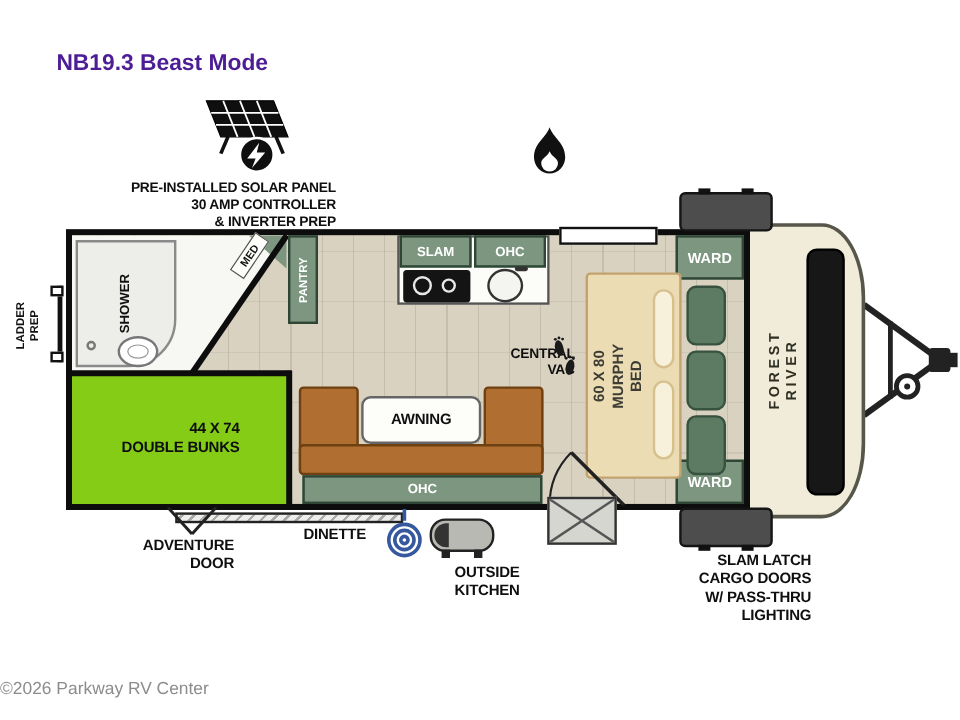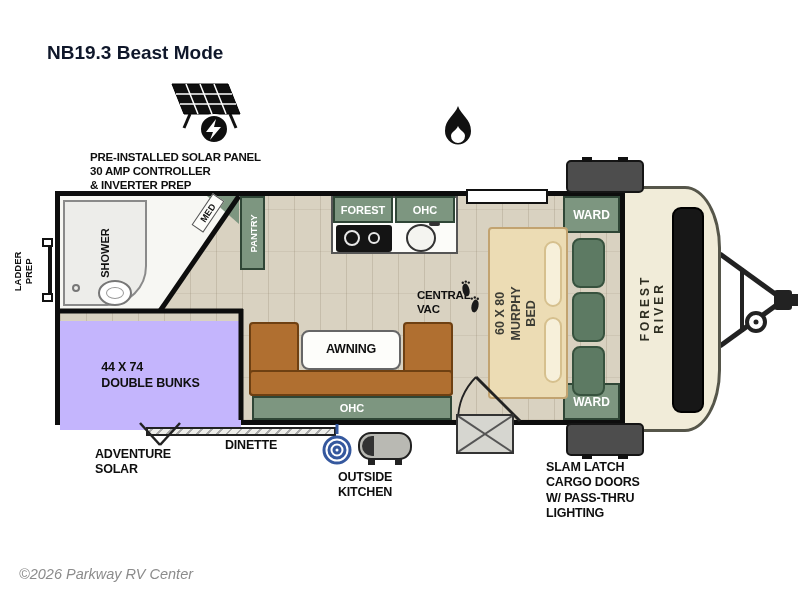--- a/index.html
+++ b/index.html
@@ -1,34 +1,34 @@
 <!DOCTYPE html>
 <html><head>
 <meta charset="utf-8">
 <style>
   *{box-sizing:border-box;margin:0;padding:0}
   body{background:#ffffff}
   .canvas{position:relative;width:800px;height:600px;background:#fff;
           font-family:"Liberation Sans",sans-serif;overflow:hidden}
   .abs{position:absolute}
-  .lbl{font-weight:bold;color:#0f0f0f;text-align:left;white-space:pre-line;
+  .lbl{font-weight:bold;color:#0f0f0f;text-align:right;white-space:pre-line;
        line-height:1.22;letter-spacing:-0.2px}
   .green{background:#7d9680;border:2px solid #2f4636;color:#fff;
          display:flex;align-items:center;justify-content:center;font-weight:bold}
   .vwrap{display:flex;align-items:center;justify-content:center}
   .vtext{transform:rotate(-90deg);white-space:pre-line;display:block;text-align:center}
   .brown{background:#b06f30;border:2px solid #6e4012;border-radius:4px}
   svg{display:block}
 </style>
 </head>
 <body>
 
 <div class="canvas">
 
-  <div class="abs" style="left:47px;top:42px;font-size:19px;font-weight:600;color:#0f172a">NB19.3 Beast Mode</div>
+  <div class="abs" style="left:47px;top:42px;font-size:19px;font-weight:600;color:#4c1d95">NB19.3 Beast Mode</div>
 
   <div class="abs" style="left:150px;top:80px;width:96px;height:68px">
     <svg width="96" height="68" viewBox="0 0 96 68">
       <line x1="40" y1="34" x2="34" y2="48" stroke="#111" stroke-width="3"></line>
       <line x1="80" y1="34" x2="86" y2="48" stroke="#111" stroke-width="3"></line>
       <polygon points="22,4 78,4 90,34 34,34" fill="#0f0f0f" stroke="#000"></polygon>
       <line x1="36" y1="4" x2="48" y2="34" stroke="#fff" stroke-width="1.5"></line>
       <line x1="50" y1="4" x2="62" y2="34" stroke="#fff" stroke-width="1.5"></line>
       <line x1="64" y1="4" x2="76" y2="34" stroke="#fff" stroke-width="1.5"></line>
       <line x1="26" y1="14" x2="82" y2="14" stroke="#fff" stroke-width="1.5"></line>
@@ -85,21 +85,21 @@
        border-radius:50%;z-index:5"></div>
   <div class="abs" style="left:98px;top:280px;width:34px;height:26px;background:#fff;
        border:2px solid #777;border-radius:50%;z-index:5">
     <div style="position:absolute;left:6px;top:5px;width:18px;height:12px;border:1.5px solid #999;border-radius:50%"></div>
   </div>
   <div class="abs vwrap" style="left:189px;top:206px;width:38px;height:14px;background:#fdfdfa;
        border:1.5px solid #555;transform:rotate(-56deg);z-index:5">
     <span style="font-size:9px;font-weight:bold;color:#111">MED</span>
   </div>
 
-  <div class="abs vwrap" style="left:60px;top:321px;width:181px;height:109px;background:#c4b5fd;z-index:3">
+  <div class="abs vwrap" style="left:60px;top:311px;width:181px;height:109px;background:#84cc16;z-index:3">
     <span class="lbl" style="font-size:12.5px">44 X 74
 DOUBLE BUNKS</span>
   </div>
 
   <div class="abs" style="left:55px;top:191px;width:570px;height:234px;z-index:4;pointer-events:none">
     <svg width="570" height="234" viewBox="0 0 570 234">
       <line x1="184" y1="5" x2="105" y2="120" stroke="#0d0d0d" stroke-width="5"></line>
       <line x1="5" y1="120" x2="188" y2="120" stroke="#0d0d0d" stroke-width="5"></line>
       <line x1="186" y1="118" x2="186" y2="229" stroke="#0d0d0d" stroke-width="5"></line>
     </svg>
@@ -112,21 +112,21 @@
     <span class="vtext" style="font-size:9.5px;font-weight:bold;color:#111;line-height:1.2">LADDER
 PREP</span>
   </div>
 
   <div class="abs green vwrap" style="left:240px;top:196px;width:25px;height:74px;z-index:5">
     <span class="vtext" style="font-size:9.5px">PANTRY</span>
   </div>
   <div class="abs" style="left:331px;top:196px;width:127px;height:58px;background:#fcfcf9;
        border:2px solid #555;z-index:5"></div>
   <div class="abs green" style="left:333px;top:196px;width:60px;height:27px;font-size:11px;z-index:6">
-    <span>FOREST</span>
+    <span>SLAM</span>
   </div>
   <div class="abs green" style="left:395px;top:196px;width:60px;height:27px;font-size:11px;z-index:6">
     <span>OHC</span>
   </div>
   <div class="abs" style="left:336px;top:225px;width:56px;height:27px;background:#141414;
        border-radius:3px;z-index:6">
     <div style="position:absolute;left:8px;top:5px;width:16px;height:16px;border:2px solid #e8e8e8;border-radius:50%"></div>
     <div style="position:absolute;left:32px;top:7px;width:12px;height:12px;border:2px solid #e8e8e8;border-radius:50%"></div>
   </div>
   <div class="abs" style="left:406px;top:224px;width:30px;height:28px;background:#f4f4f0;
@@ -217,21 +217,21 @@
        background-image:repeating-linear-gradient(-45deg, transparent 0 5px, #aaa 5px 7px);z-index:6"></div>
   <div class="abs lbl" style="left:225px;top:438px;width:80px;font-size:12.5px">DINETTE</div>
 
   <div class="abs" style="left:134px;top:421px;width:52px;height:28px;z-index:6">
     <svg width="52" height="28" viewBox="0 0 52 28">
       <line x1="6" y1="2" x2="26" y2="24" stroke="#222" stroke-width="2.5"></line>
       <line x1="46" y1="2" x2="26" y2="24" stroke="#222" stroke-width="2.5"></line>
     </svg>
   </div>
   <div class="abs lbl" style="left:95px;top:447px;width:100px;font-size:12.5px">ADVENTURE
-SOLAR</div>
+DOOR</div>
 
   <div class="abs" style="left:316px;top:424px;width:42px;height:44px;z-index:6">
     <svg width="42" height="44" viewBox="0 0 42 44">
       <line x1="21" y1="0" x2="21" y2="10" stroke="#35589e" stroke-width="3"></line>
       <circle cx="21" cy="26" r="13" fill="none" stroke="#35589e" stroke-width="3"></circle>
       <circle cx="21" cy="26" r="8" fill="none" stroke="#35589e" stroke-width="3"></circle>
       <circle cx="21" cy="26" r="3" fill="none" stroke="#35589e" stroke-width="3"></circle>
     </svg>
   </div>
   <div class="abs" style="left:358px;top:432px;width:54px;height:28px;background:#b9b9b3;
@@ -241,15 +241,15 @@
     <div style="position:absolute;bottom:-7px;right:8px;width:7px;height:7px;background:#222"></div>
   </div>
   <div class="abs lbl" style="left:338px;top:470px;width:95px;font-size:12.5px">OUTSIDE
 KITCHEN</div>
 
   <div class="abs lbl" style="left:546px;top:460px;width:130px;font-size:12.5px">SLAM LATCH
 CARGO DOORS
 W/ PASS-THRU
 LIGHTING</div>
 
-  <div class="abs" style="left:19px;top:566px;font-size:14.5px;font-style:italic;color:#8c8c8c">©2026 Parkway RV Center</div>
+  <div class="abs" style="left:0;top:566px;font-size:14.5px;color:#8c8c8c">©2026 Parkway RV Center</div>
 
 </div>
 
 </body></html>

